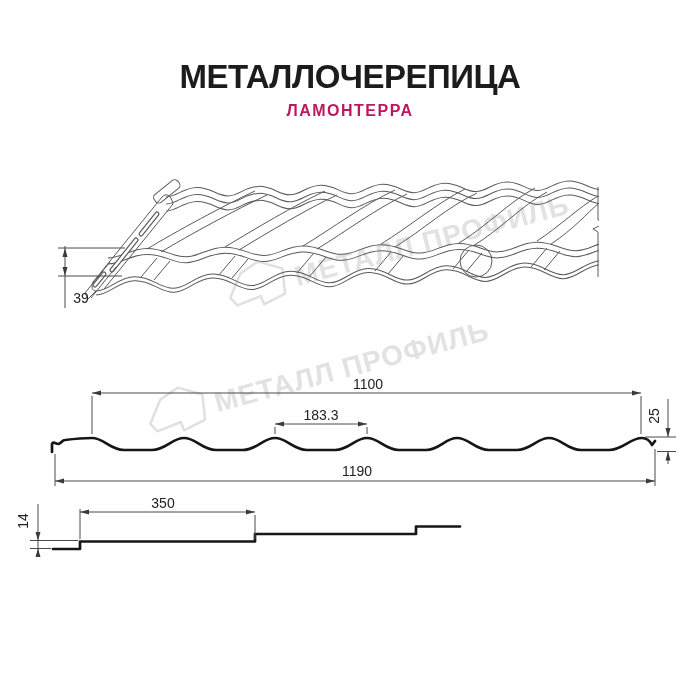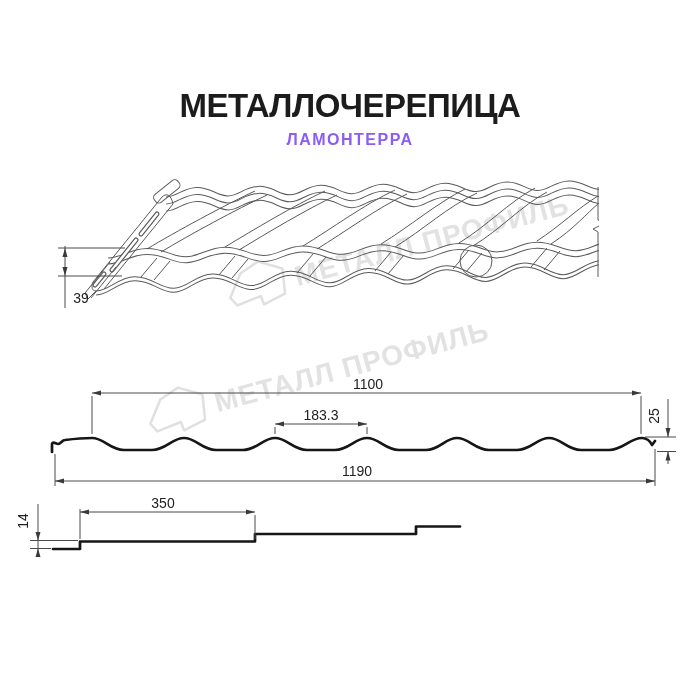--- a/index.html
+++ b/index.html
@@ -1,20 +1,20 @@
 <!DOCTYPE html>
 <html><head>
 <meta charset="utf-8">
 <style>
   html,body{margin:0;padding:0;background:#fff;}
   #page{position:relative;width:700px;height:700px;background:#fff;overflow:hidden;
         font-family:"Liberation Sans",sans-serif;}
-  #header{position:absolute;top:60px;left:0;width:700px;text-align:center;z-index:3;margin-top:29px;}
+  #header{position:absolute;top:60px;left:0;width:700px;text-align:center;z-index:3;}
   #title{font-size:33px;font-weight:bold;letter-spacing:-.5px;color:#1c1c1c;line-height:1.05;}
-  #subtitle{margin-top:7px;font-size:16px;font-weight:bold;letter-spacing:1.5px;color:#8b5cf6;}
+  #subtitle{margin-top:7px;font-size:16px;font-weight:bold;letter-spacing:1.5px;color:#be185d;}
   svg{position:absolute;top:0;left:0;}
   .thin{stroke:#5a5a5a;stroke-width:1;fill:none;}
   .dim{stroke:#4a4a4a;stroke-width:1;fill:none;}
   .thick{stroke:#161616;stroke-width:2.7;fill:none;stroke-linejoin:round;stroke-linecap:round;}
   .arr{fill:#3a3a3a;stroke:none;}
   .dimtxt{font-size:14px;fill:#222;}
   .wm{fill:#e2e2e2;font-size:28px;font-weight:bold;letter-spacing:1px;}
   .wmlogo{fill:none;stroke:#e0e0e0;stroke-width:2.5;stroke-linejoin:round;}
   .slotdark{stroke:#5a5a5a;stroke-width:5;stroke-linecap:round;fill:none;}
   .slotlight{stroke:#ffffff;stroke-width:2.6;stroke-linecap:round;fill:none;}

